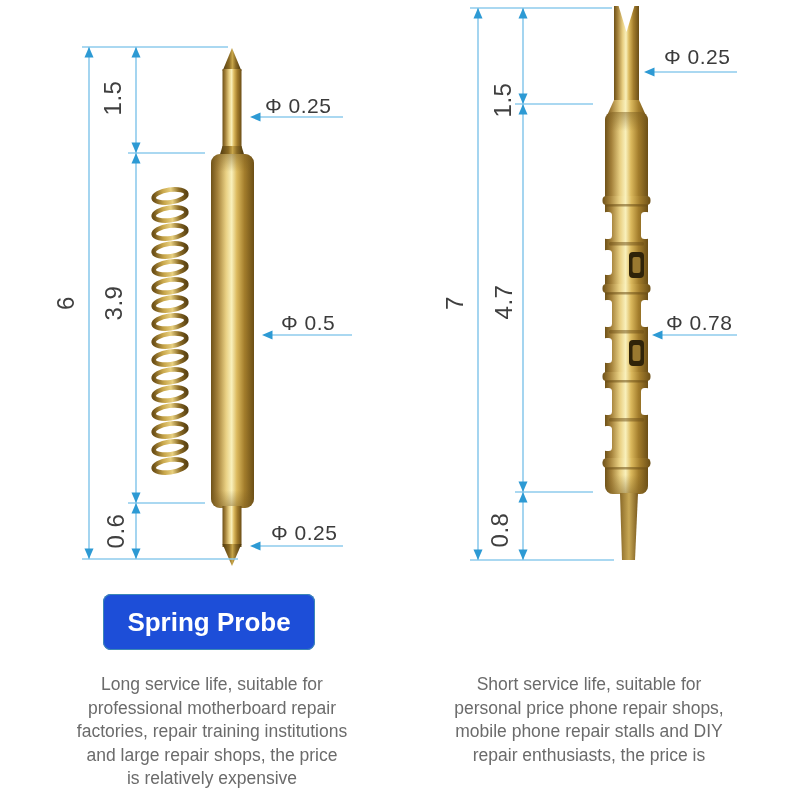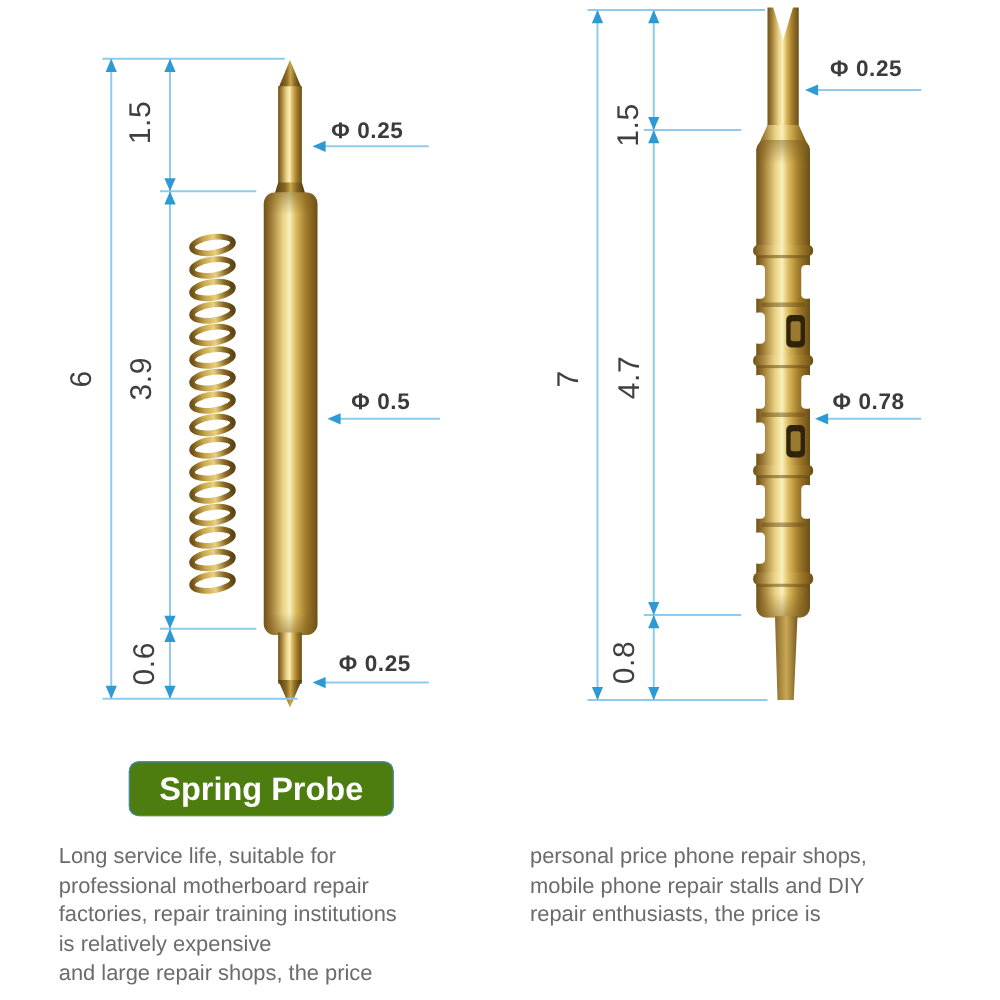--- a/index.html
+++ b/index.html
@@ -6,29 +6,29 @@
   .canvas{
     position:relative;width:800px;height:800px;background:#ffffff;
     font-family:"Liberation Sans",sans-serif;overflow:hidden;
   }
   .diagram{position:absolute;left:0;top:0;}
   .dim-label{
     position:absolute;font-size:24px;color:#3f3f3f;white-space:nowrap;
     transform:translate(-50%,-50%) rotate(-90deg);letter-spacing:.5px;
   }
   .dia-label{
-    position:absolute;font-size:18px;color:#3b3b3b;white-space:nowrap;letter-spacing:.5px;font-weight:bold;
+    position:absolute;font-size:21px;color:#3b3b3b;white-space:nowrap;letter-spacing:.5px;
   }
   .probe-btn{
-    position:absolute;top:609px;height:44px;background:#4d7c0f;border-radius:8px;
+    position:absolute;top:594px;height:56px;background:#1d4ed8;border-radius:8px;
     color:#ffffff;font-size:26px;font-weight:bold;display:flex;align-items:center;
     justify-content:center;box-shadow:inset 0 0 0 1px #3c88b6;
   }
   .desc{
-    position:absolute;top:673px;width:330px;text-align:left;color:#6b6b6b;
+    position:absolute;top:673px;width:330px;text-align:center;color:#6b6b6b;
     font-size:17.5px;line-height:23.5px;
   }
 </style>
 </head>
 <body>
 
 <div class="canvas">
 
   <svg class="diagram" width="800" height="800" viewBox="0 0 800 800">
     <defs>
@@ -206,22 +206,23 @@
   <span class="dia-label" style="left:271px;top:521px">Φ 0.25</span>
   <span class="dia-label" style="left:664px;top:45px">Φ 0.25</span>
   <span class="dia-label" style="left:666px;top:311px">Φ 0.78</span>
 
   <div class="probe-btn" style="left:103px;width:212px">Spring Probe</div>
 
   <div class="desc" style="left:47px">
     <div>Long service life, suitable for</div>
     <div>professional motherboard repair</div>
     <div>factories, repair training institutions</div>
+    <div>and large repair shops, the price</div>
     <div>is relatively expensive</div>
-    <div>and large repair shops, the price</div>
   </div>
   <div class="desc" style="left:424px">
+    <div>Short service life, suitable for</div>
     <div>personal price phone repair shops,</div>
     <div>mobile phone repair stalls and DIY</div>
     <div>repair enthusiasts, the price is</div>
   </div>
 
 </div>
 
 </body></html>

